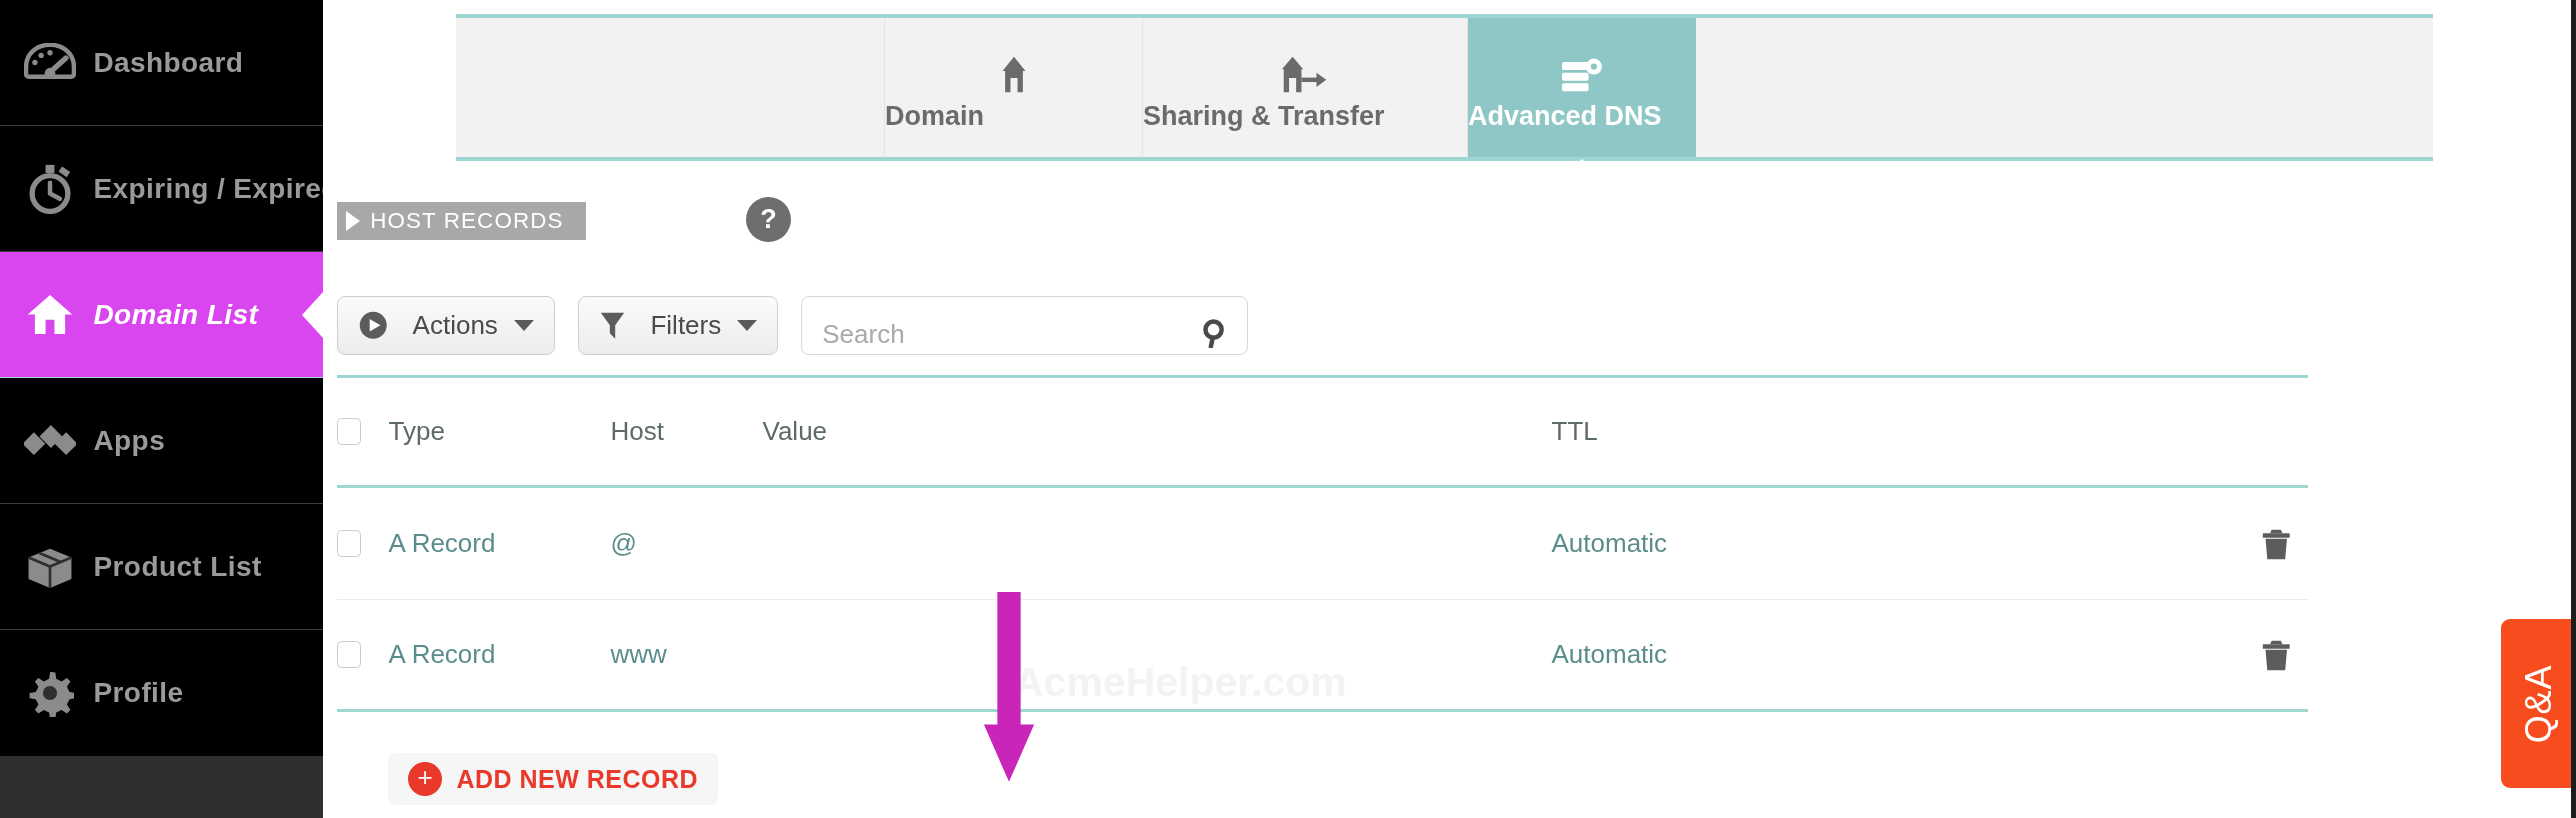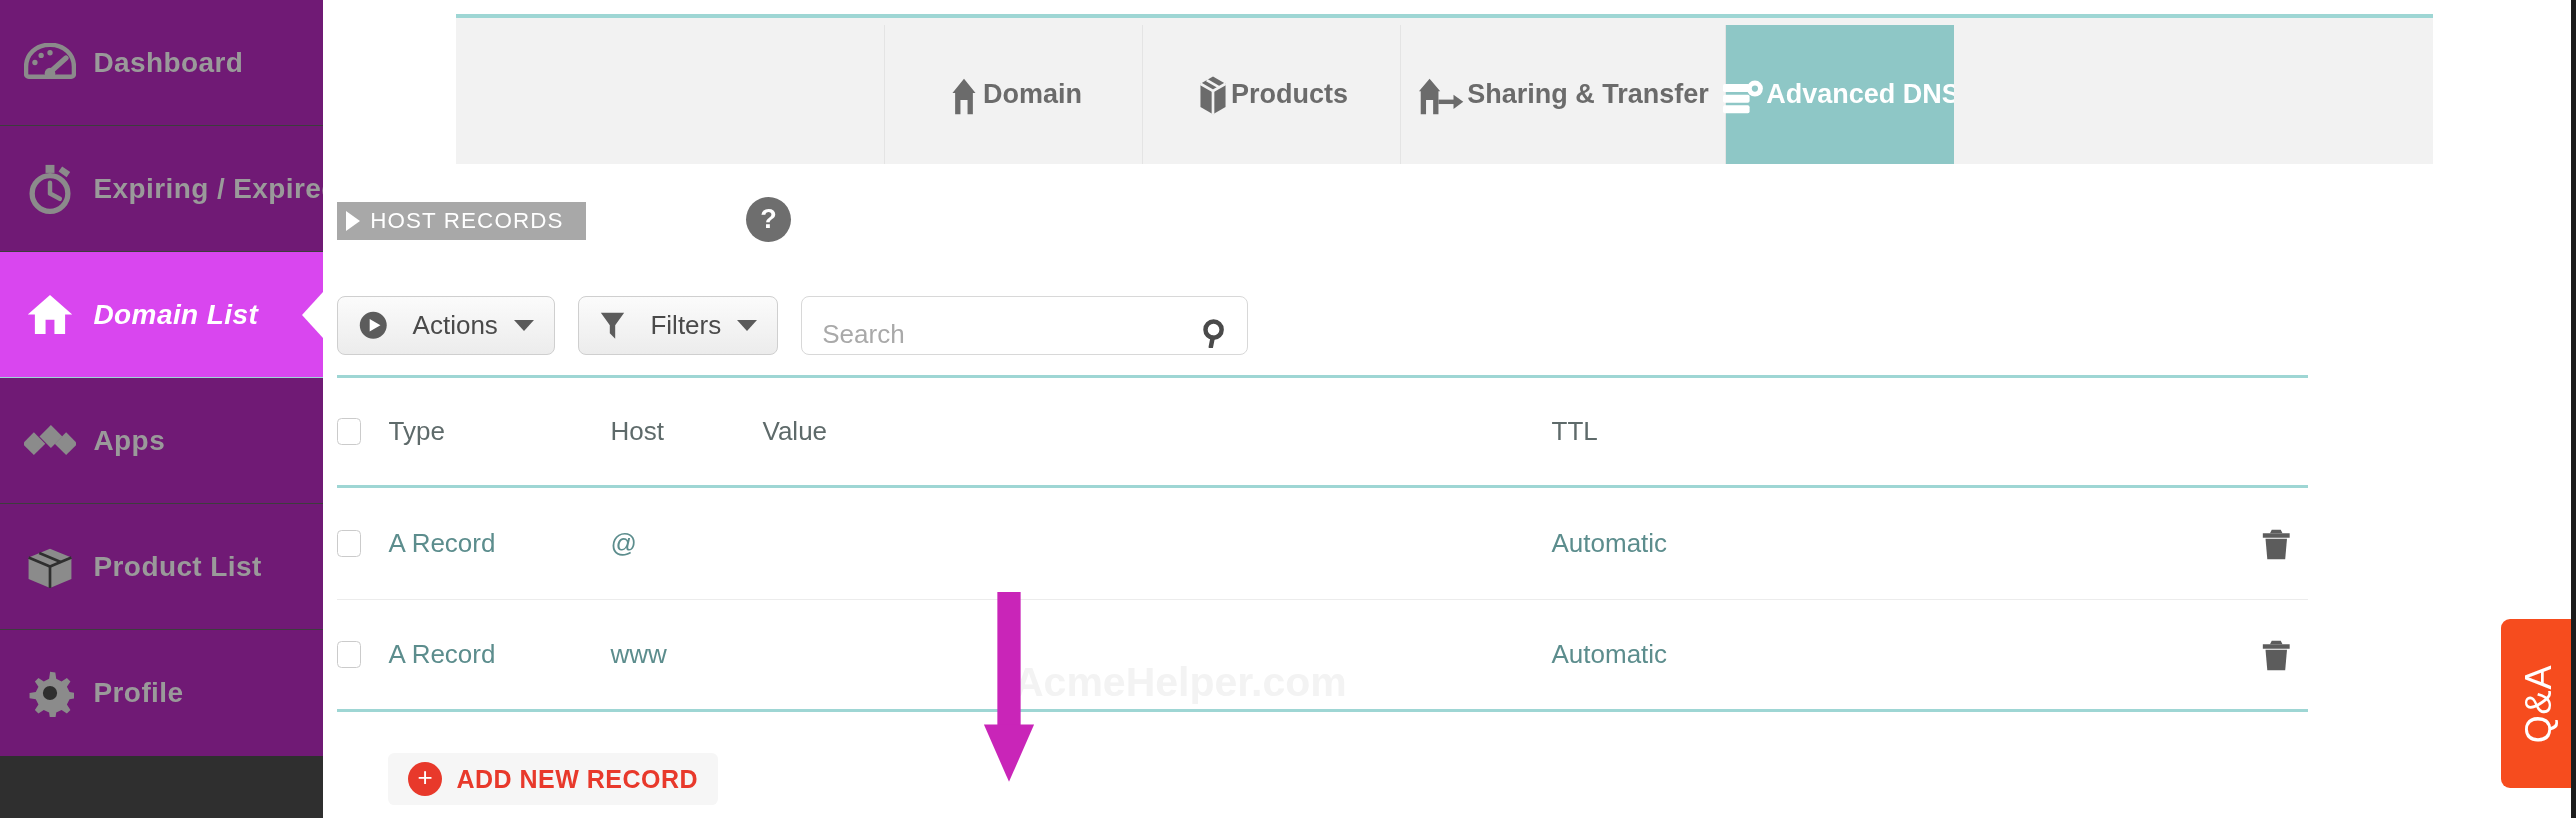--- a/index.html
+++ b/index.html
@@ -27,21 +27,21 @@
     height: 818px;
     background: #2f2f2f;
   }
   .side-item {
     position: relative;
     height: 126px;
     display: flex;
     align-items: center;
     padding-left: 21.5px;
     border-bottom: 1.8px solid #3d3d3d;
-    background: #701a75;
+    background: #000000;
   }
   .side-item .side-ico {
     width: 56px;
     height: 56px;
     flex: 0 0 56px;
     margin-right: 16px;
     display: flex;
     align-items: center;
     justify-content: center;
   }
@@ -84,26 +84,24 @@
     height: 147px;
     background: #f2f2f2;
     border-top: 4.5px solid #9ed6d4;
     border-bottom: 4.5px solid #9ed6d4;
     display: flex;
   }
   .tab {
     position: relative;
     height: 100%;
     display: flex;
-    flex-direction: row;
-    align-items: center;
+    flex-direction: column;
     justify-content: center;
     border-right: 1.8px solid #e4e4e4;
     background: #f2f2f2;
-    margin-top: 7px;
   }
   .tab.spacer-left { width: 429px; border-right: 1.8px solid #e4e4e4; }
   .tab.t-domain   { width: 258px; }
   .tab.t-products { width: 258px; }
   .tab.t-sharing  { width: 325px; }
   .tab.t-dns      { width: 228px; background:#8ec7c6; border-right-color:#8ec7c6; }
   .tab.spacer-right { flex: 1 1 auto; border-right: none; }
   .tab .tab-ico {
     height: 50px;
     display: flex;
@@ -441,31 +439,20 @@
 
       <div class="tab t-domain">
         <span class="tab-ico">
           <svg width="38" height="39" viewBox="0 0 42 44">
             <path d="M21 2 L34 18 L31 18 L31 42 L25 42 L25 26 L17 26 L17 42 L11 42 L11 18 L8 18 Z" fill="#6b6b6b"></path>
           </svg>
         </span>
         <span class="tab-label">Domain</span>
       </div>
 
-      <div class="tab t-products">
-        <span class="tab-ico">
-          <svg width="36" height="43" viewBox="0 0 40 48">
-            <path d="M6 12 L20 4 L34 12 L34 38 L20 46 L6 38 Z" fill="#6b6b6b"></path>
-            <path d="M6 12 L20 20 L34 12" fill="none" stroke="#f2f2f2" stroke-width="3"></path>
-            <path d="M20 20 L20 46" stroke="#f2f2f2" stroke-width="3"></path>
-            <path d="M13 8 L27 16" stroke="#f2f2f2" stroke-width="3"></path>
-          </svg>
-        </span>
-        <span class="tab-label">Products</span>
-      </div>
 
       <div class="tab t-sharing">
         <span class="tab-ico">
           <svg width="50" height="39" viewBox="0 0 56 44">
             <path d="M14 2 L26 16 L24 16 L24 42 L18 42 L18 26 L10 26 L10 42 L4 42 L4 16 L2 16 Z" fill="#6b6b6b"></path>
             <path d="M24 28 L44 28" stroke="#6b6b6b" stroke-width="5"></path>
             <path d="M41 20 L52 28 L41 36 Z" fill="#6b6b6b"></path>
           </svg>
         </span>
         <span class="tab-label">Sharing &amp; Transfer</span>

